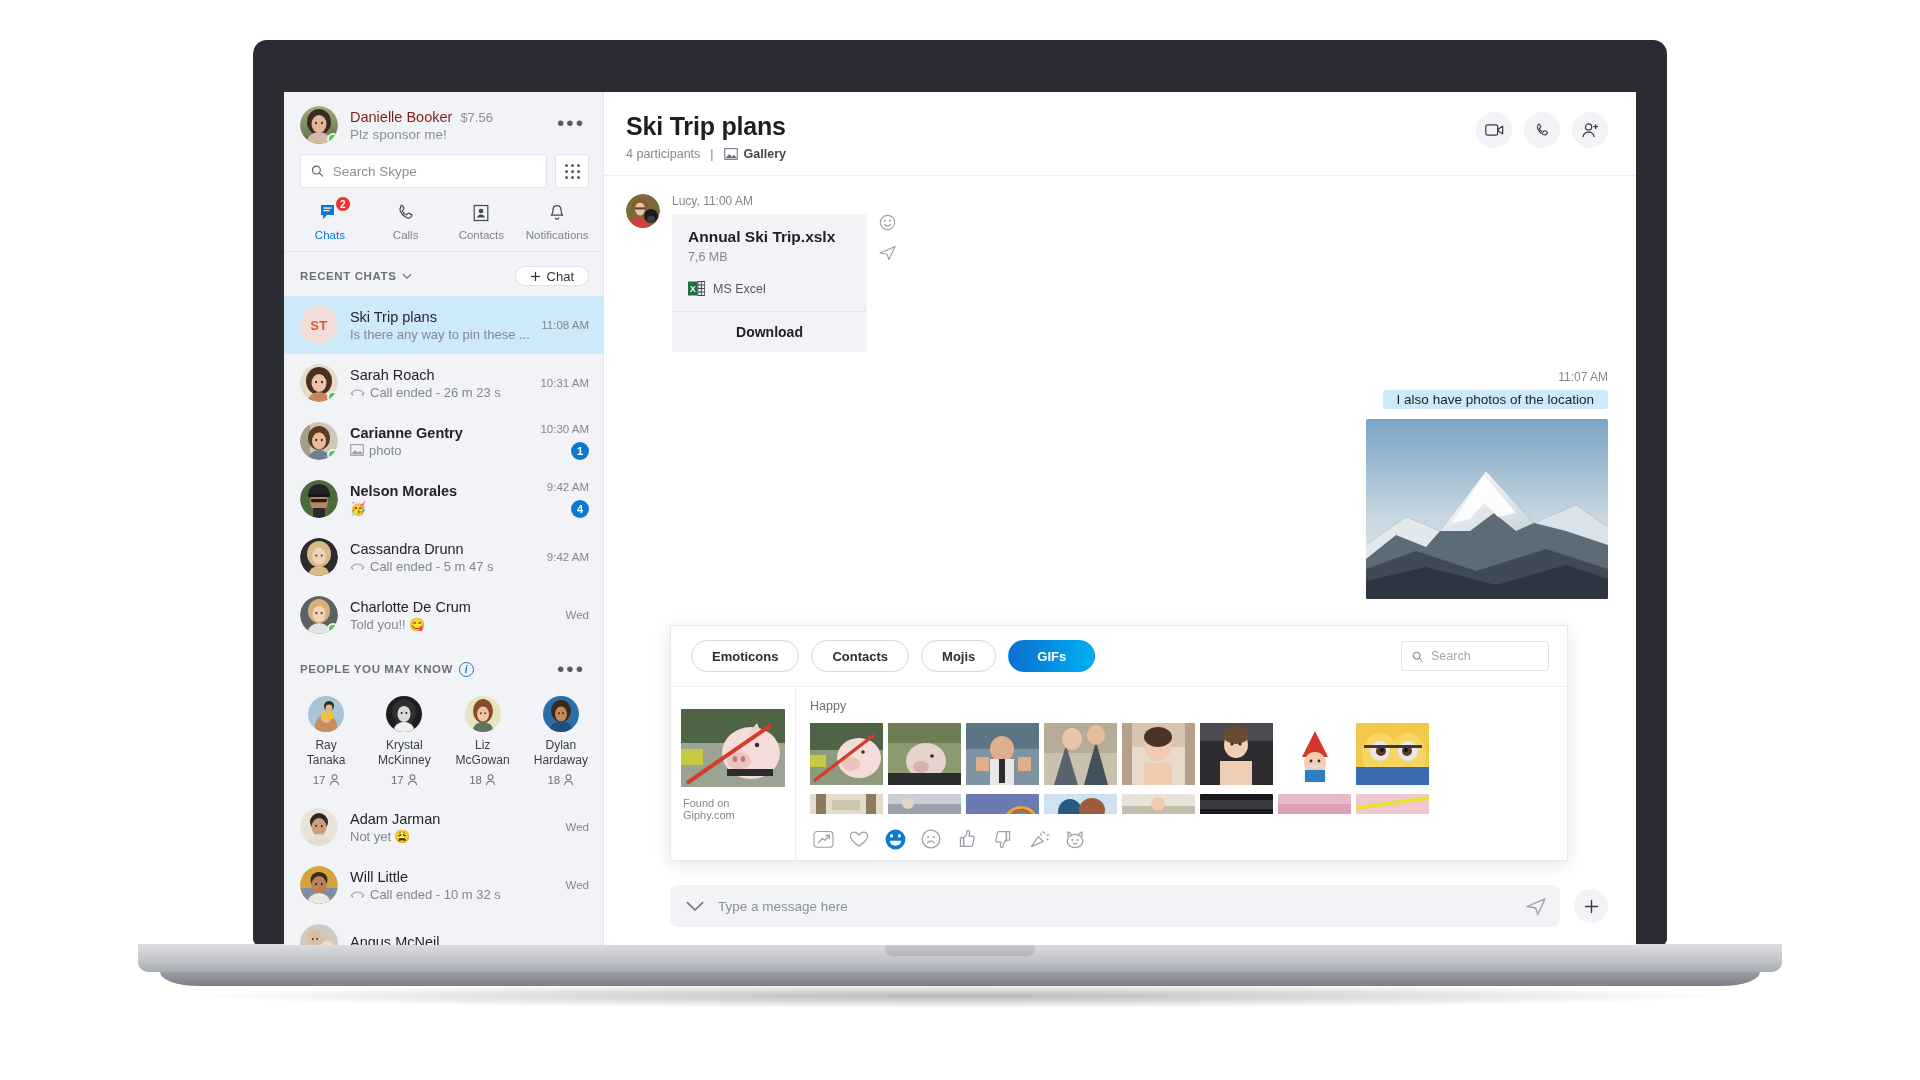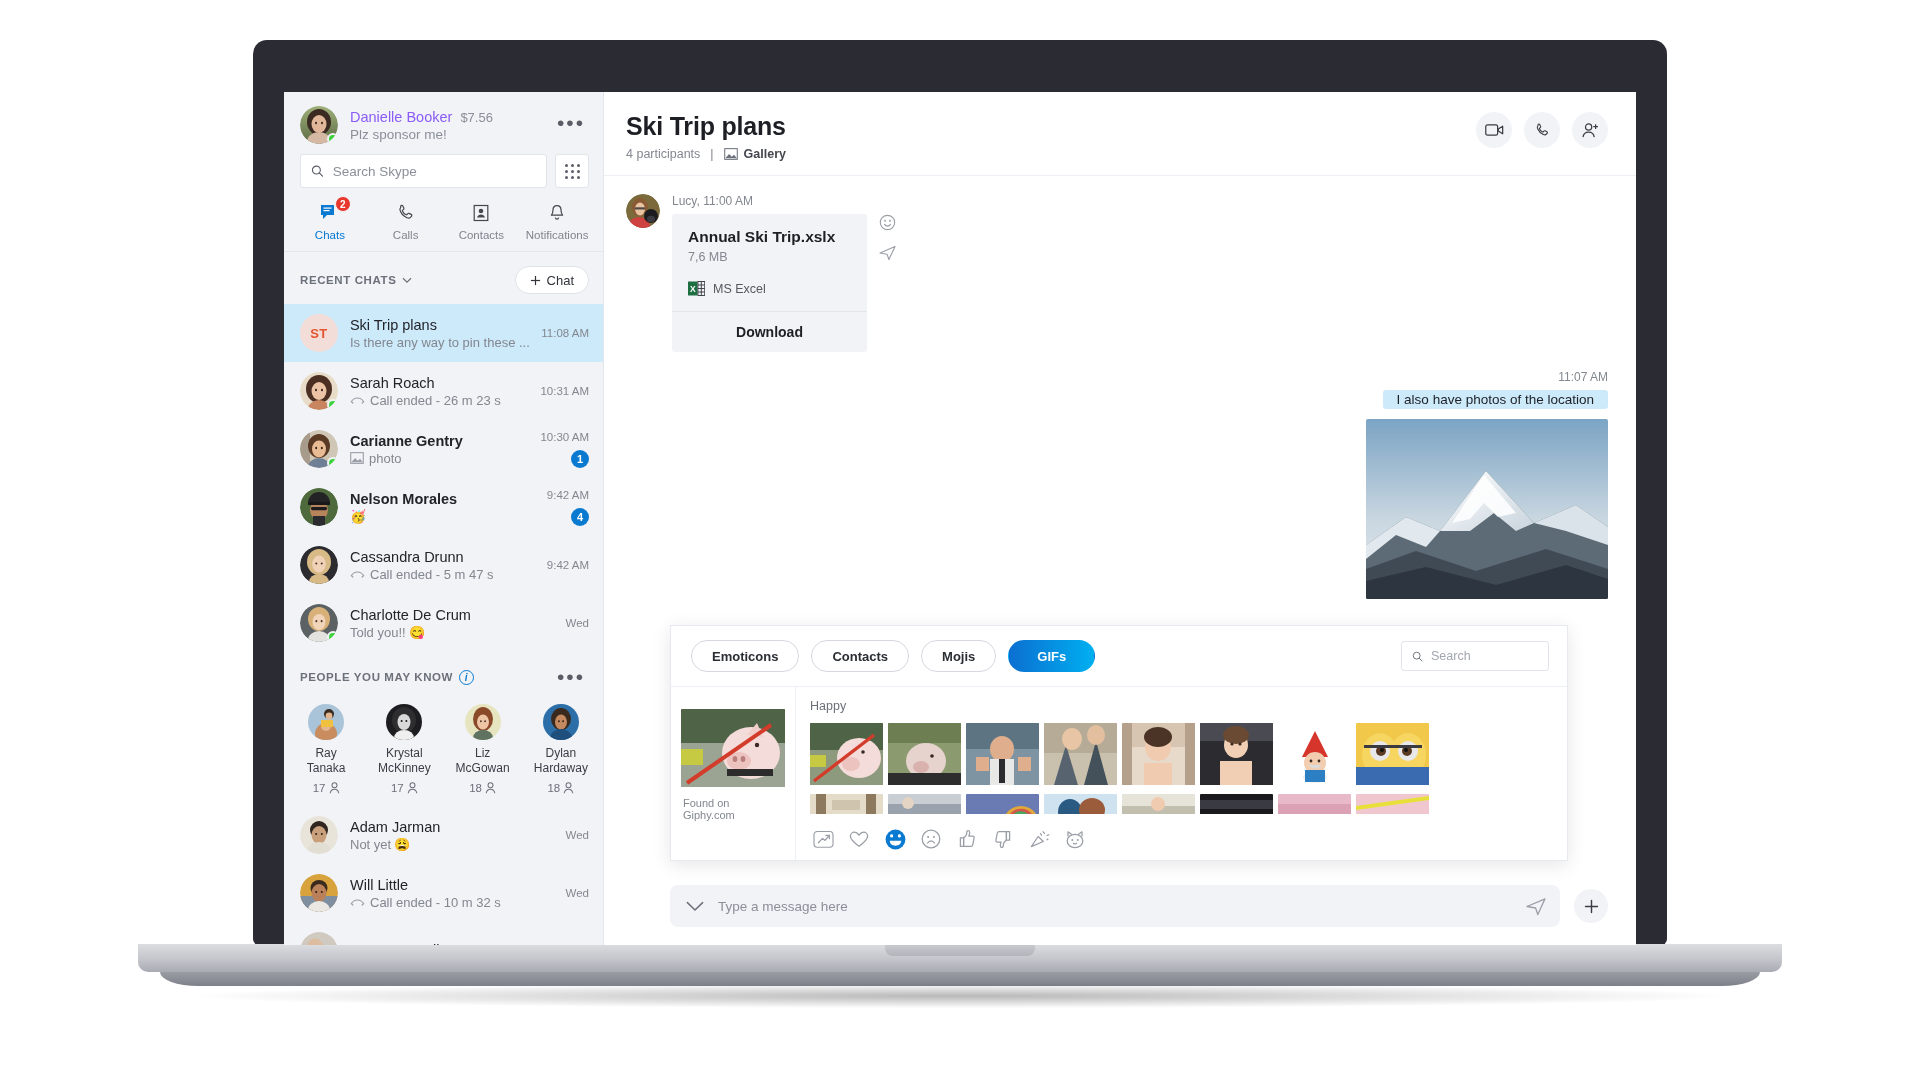--- a/index.html
+++ b/index.html
@@ -75,21 +75,21 @@
   }
   .avatar { position: relative; border-radius: 50%; flex: 0 0 auto; overflow: hidden; }
   .avatar svg { display: block; }
   .presence {
     position: absolute; right: -1px; bottom: -1px;
     width: 12px; height: 12px; border-radius: 50%;
     background: #3bd23b; border: 2px solid #f1f3f7;
   }
   .profile-text { flex: 1 1 auto; min-width: 0; }
   .profile-name-line { display: flex; align-items: baseline; gap: 8px; }
-  .profile-name { font-size: 14.5px; color: #8b5cf6; font-weight: 400; }
+  .profile-name { font-size: 14.5px; color: #7f1d1d; font-weight: 400; }
   .profile-credit { font-size: 13px; color: #8b8f99; }
   .profile-mood { font-size: 13.5px; color: #8b8f99; margin-top: 2px; }
   .more-dots {
     color: #5a5d66; font-size: 21px; letter-spacing: 2px; line-height: 10px;
     padding: 6px 4px; cursor: pointer; align-self: flex-start; margin-top: 6px;
   }
 
   .search-row { display: flex; align-items: center; padding: 0 14px 0 16px; gap: 8px; }
   .search-box {
     flex: 1 1 auto; height: 34px; background: #fff;
@@ -129,21 +129,21 @@
     display: flex; align-items: center; justify-content: space-between;
     padding: 14px 14px 10px 16px;
   }
   .section-title {
     font-size: 11.5px; font-weight: bold; letter-spacing: .6px;
     color: #6c707a; display: flex; align-items: center; gap: 6px;
   }
   .new-chat-btn {
     display: flex; align-items: center; gap: 6px;
     background: #fff; border: 1px solid #dfe2e8; border-radius: 16px;
-    height: 28px; padding: 0 14px; font-size: 13px; color: #303339;
+    height: 20px; padding: 0 14px; font-size: 13px; color: #303339;
     cursor: pointer; font-family: inherit;
   }
   .info-i {
     width: 15px; height: 15px; border-radius: 50%; border: 1px solid #0a7ad1;
     color: #0a7ad1; font-size: 10px; display: flex; align-items: center;
     justify-content: center; font-style: italic; font-weight: bold;
   }
 
   .chat-list { flex: 1 1 auto; overflow: hidden; }
   .chat-item {

